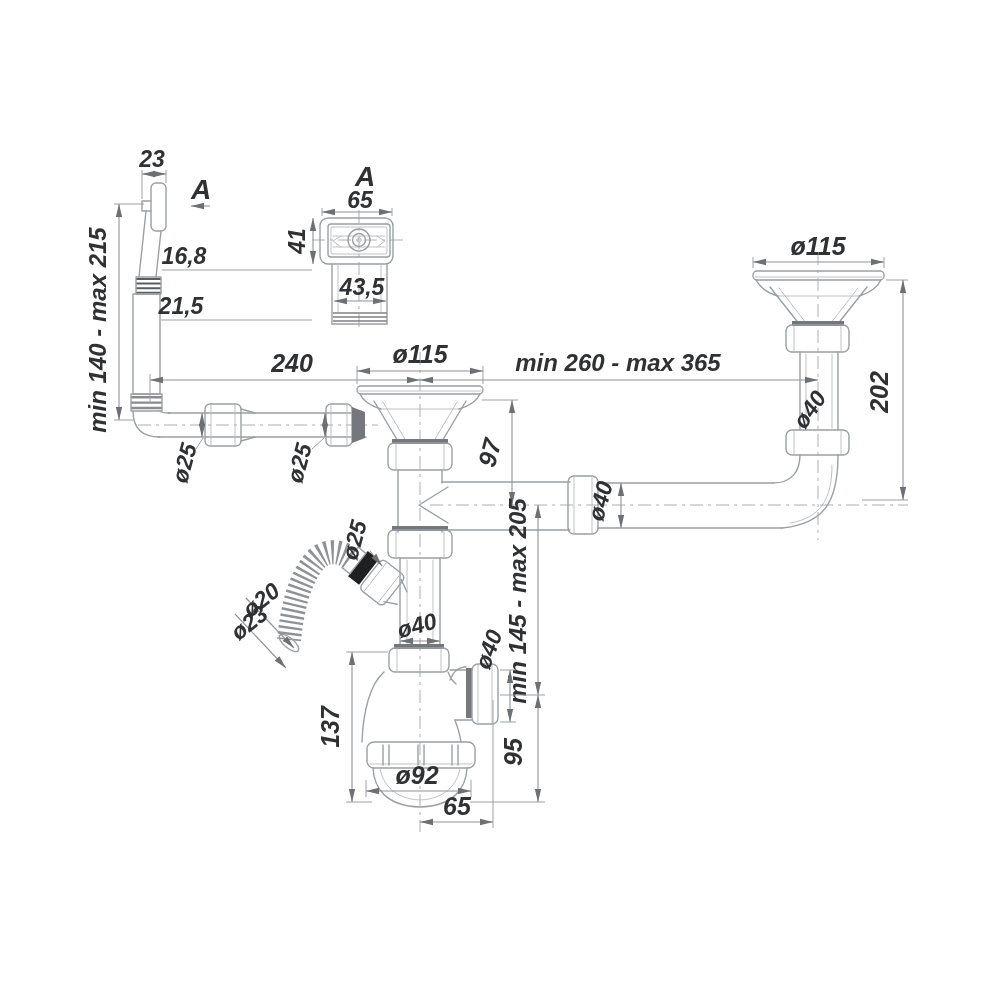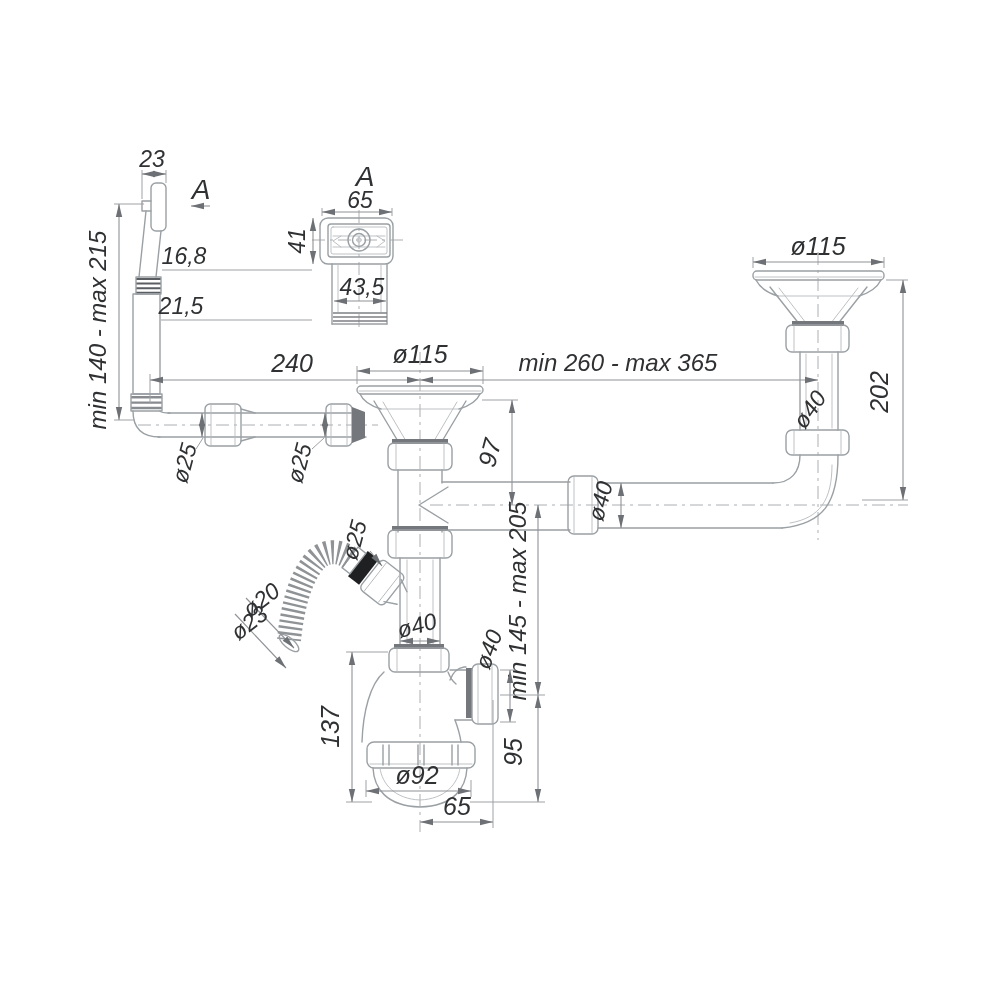--- a/index.html
+++ b/index.html
@@ -1,17 +1,17 @@
 <!DOCTYPE html>
 <html><head>
 <meta charset="utf-8">
 <style>
   html,body{margin:0;padding:0;background:#ffffff;}
   .stage{position:relative;width:1000px;height:1000px;background:#fff;overflow:hidden;
-         font-family:"Liberation Sans",sans-serif;}
+         font-family:"Liberation Sans",sans-serif;font-weight:bold;}
   svg{position:absolute;left:0;top:0;}
   .ln{fill:none;stroke:#9aa0a4;stroke-width:1.4;stroke-linecap:round;stroke-linejoin:round;}
   .ln2{fill:none;stroke:#b6babd;stroke-width:.9;stroke-linecap:round;}
   .dk{fill:#74777b;stroke:none;}
   .blk{fill:#1f2022;stroke:none;}
   .cl{fill:none;stroke:#abaeb2;stroke-width:1;stroke-dasharray:13 5 3 5;}
   .xl{fill:none;stroke:#9da1a5;stroke-width:1;}
   .dl{fill:none;stroke:#8f9296;stroke-width:1.1;marker-start:url(#ar);marker-end:url(#ar);}
   .ld{fill:none;stroke:#8f9296;stroke-width:1.1;marker-end:url(#ar);}
   .t{font-family:"Liberation Sans",sans-serif;font-style:italic;fill:#2f3133;font-size:25px;text-anchor:middle;}

